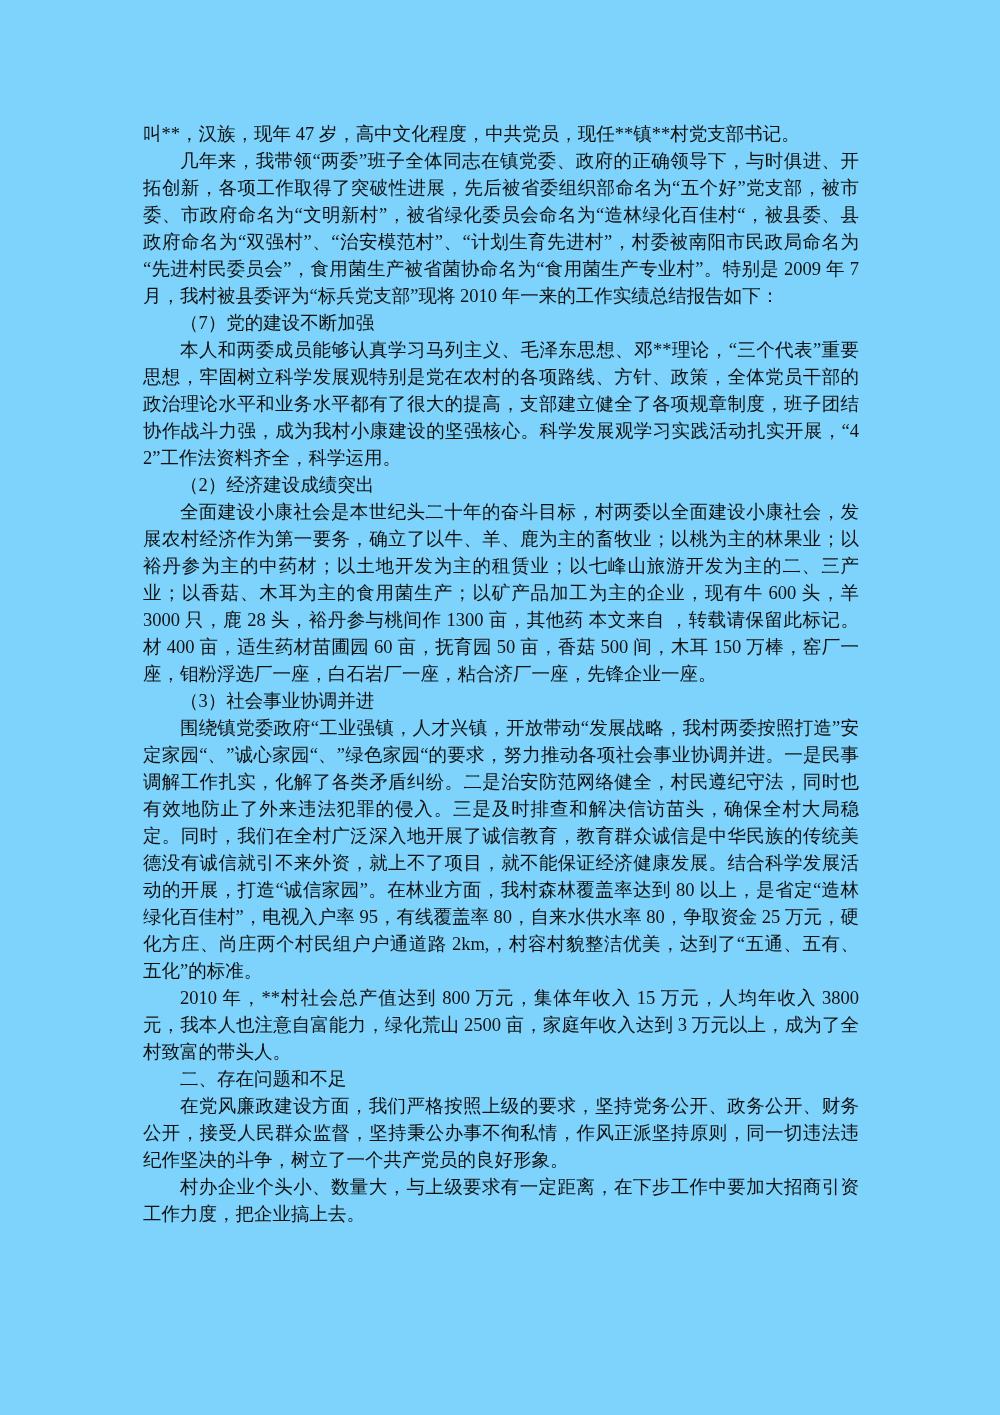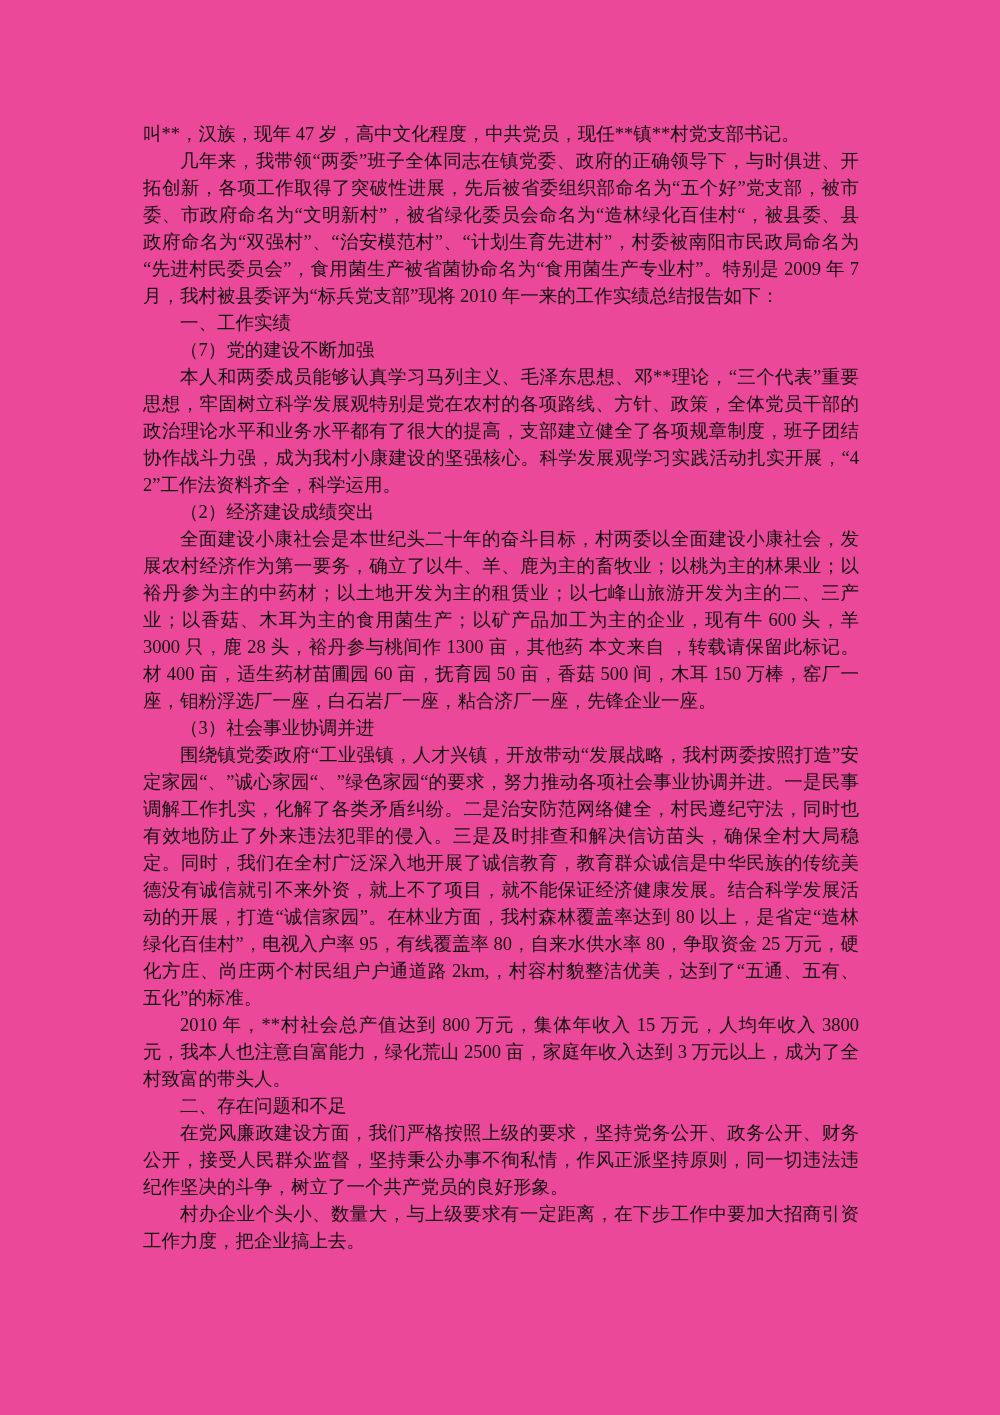--- a/index.html
+++ b/index.html
@@ -5,21 +5,21 @@
   html, body {
     margin: 0;
     padding: 0;
     background: #ffffff;
   }
   .page {
     position: relative;
     width: 1000px;
     height: 1415px;
     margin: 0 auto;
-    background: #ec4899;
+    background: #7dd3fc;
     overflow: hidden;
     font-family: "Liberation Serif", "DejaVu Serif", serif;
   }
   .doc-content {
     position: absolute;
     left: 143px;
     top: 121px;
     width: 716px;
     color: #111111;
     font-size: 18.5px;
@@ -34,21 +34,20 @@
     text-indent: 2em;
   }
 </style>
 </head>
 <body>
 
 <div class="page">
   <div class="doc-content">
       <p class="para">叫**，汉族，现年 47 岁，高中文化程度，中共党员，现任**镇**村党支部书记。</p>
       <p class="para indent">几年来，我带领“两委”班子全体同志在镇党委、政府的正确领导下，与时俱进、开拓创新，各项工作取得了突破性进展，先后被省委组织部命名为“五个好”党支部，被市委、市政府命名为“文明新村”，被省绿化委员会命名为“造林绿化百佳村“，被县委、县政府命名为“双强村”、“治安模范村”、“计划生育先进村”，村委被南阳市民政局命名为“先进村民委员会”，食用菌生产被省菌协命名为“食用菌生产专业村”。特别是 2009 年 7 月，我村被县委评为“标兵党支部”现将 2010 年一来的工作实绩总结报告如下：</p>
-      <p class="para indent">一、工作实绩</p>
       <p class="para indent">（7）党的建设不断加强</p>
       <p class="para indent">本人和两委成员能够认真学习马列主义、毛泽东思想、邓**理论，“三个代表”重要思想，牢固树立科学发展观特别是党在农村的各项路线、方针、政策，全体党员干部的政治理论水平和业务水平都有了很大的提高，支部建立健全了各项规章制度，班子团结协作战斗力强，成为我村小康建设的坚强核心。科学发展观学习实践活动扎实开展，“4 2”工作法资料齐全，科学运用。</p>
       <p class="para indent">（2）经济建设成绩突出</p>
       <p class="para indent">全面建设小康社会是本世纪头二十年的奋斗目标，村两委以全面建设小康社会，发展农村经济作为第一要务，确立了以牛、羊、鹿为主的畜牧业；以桃为主的林果业；以裕丹参为主的中药材；以土地开发为主的租赁业；以七峰山旅游开发为主的二、三产业；以香菇、木耳为主的食用菌生产；以矿产品加工为主的企业，现有牛 600 头，羊 3000 只，鹿 28 头，裕丹参与桃间作 1300 亩，其他药 本文来自 ，转载请保留此标记。 材 400 亩，适生药材苗圃园 60 亩，抚育园 50 亩，香菇 500 间，木耳 150 万棒，窑厂一座，钼粉浮选厂一座，白石岩厂一座，粘合济厂一座，先锋企业一座。</p>
       <p class="para indent">（3）社会事业协调并进</p>
       <p class="para indent">围绕镇党委政府“工业强镇，人才兴镇，开放带动“发展战略，我村两委按照打造”安定家园“、”诚心家园“、”绿色家园“的要求，努力推动各项社会事业协调并进。一是民事调解工作扎实，化解了各类矛盾纠纷。二是治安防范网络健全，村民遵纪守法，同时也有效地防止了外来违法犯罪的侵入。三是及时排查和解决信访苗头，确保全村大局稳定。同时，我们在全村广泛深入地开展了诚信教育，教育群众诚信是中华民族的传统美德没有诚信就引不来外资，就上不了项目，就不能保证经济健康发展。结合科学发展活动的开展，打造“诚信家园”。在林业方面，我村森林覆盖率达到 80 以上，是省定“造林绿化百佳村”，电视入户率 95，有线覆盖率 80，自来水供水率 80，争取资金 25 万元，硬化方庄、尚庄两个村民组户户通道路 2km,，村容村貌整洁优美，达到了“五通、五有、五化”的标准。</p>
       <p class="para indent">2010 年，**村社会总产值达到 800 万元，集体年收入 15 万元，人均年收入 3800 元，我本人也注意自富能力，绿化荒山 2500 亩，家庭年收入达到 3 万元以上，成为了全村致富的带头人。</p>
       <p class="para indent">二、存在问题和不足</p>
       <p class="para indent">在党风廉政建设方面，我们严格按照上级的要求，坚持党务公开、政务公开、财务公开，接受人民群众监督，坚持秉公办事不徇私情，作风正派坚持原则，同一切违法违纪作坚决的斗争，树立了一个共产党员的良好形象。</p>
       <p class="para indent">村办企业个头小、数量大，与上级要求有一定距离，在下步工作中要加大招商引资工作力度，把企业搞上去。</p>

